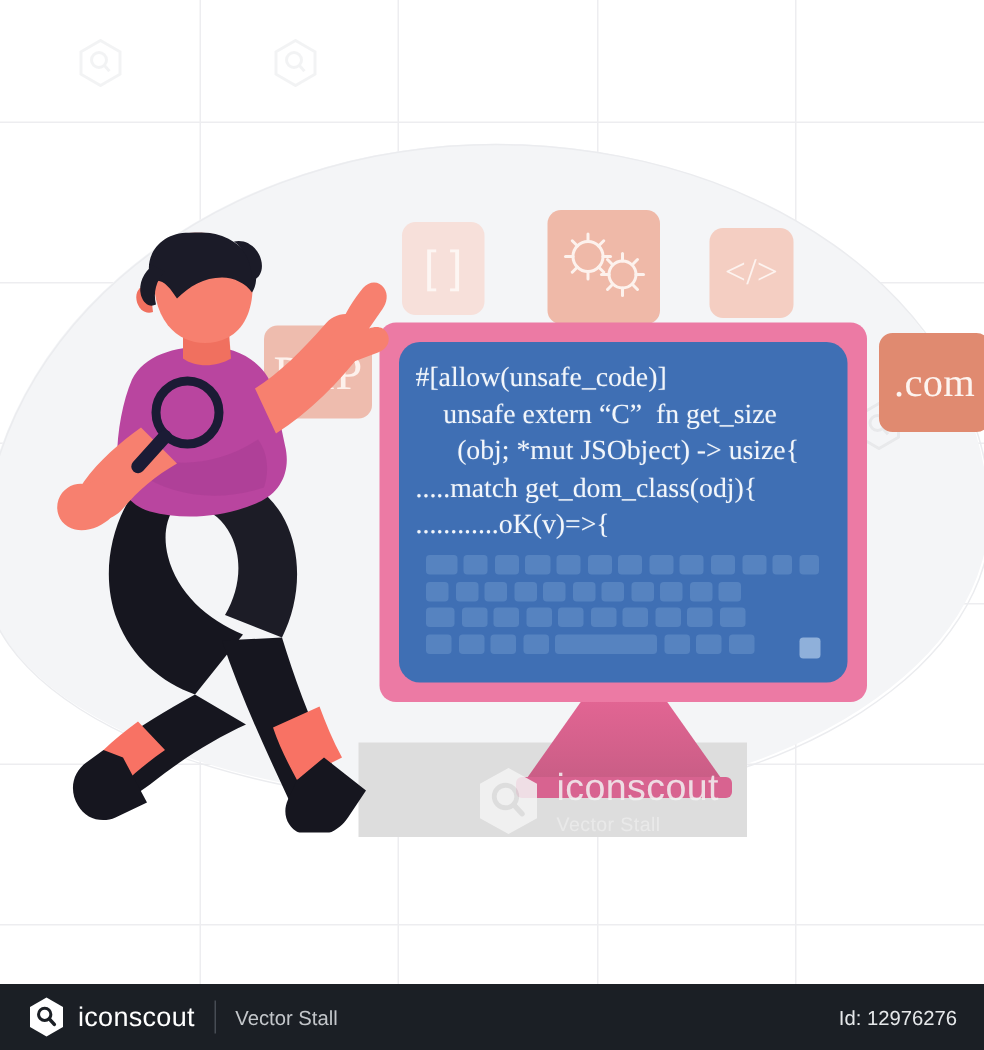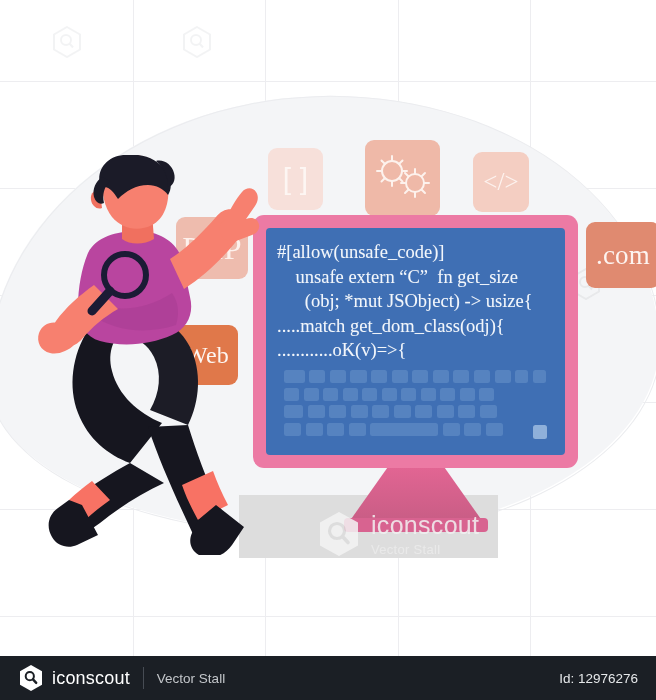--- a/index.html
+++ b/index.html
@@ -45,21 +45,21 @@
   #tag-com{left:586px;top:222px;width:74px;height:66px;background:#e08a70;}
   #tag-com .tag-text{font-size:27px;color:#fdf4f0;}
 
   #tag-web{left:176px;top:325px;width:62px;height:60px;background:#e0784a;}
   #tag-web .tag-text{font-size:24px;color:#fdf6f2;}
 
   
   #monitor{position:absolute;left:253px;top:215px;width:325px;height:253px;
            background:#ec7aa4;border-radius:11px;}
   #screen{position:absolute;left:13px;top:13px;right:13px;bottom:13px;
-          background:#3f6fb4;border-radius:4px;overflow:hidden;}
+          background:#3f6fb4;border-radius:14px;overflow:hidden;}
   #code{position:absolute;left:11px;top:12px;right:8px;
         color:#f2f6fb;font-family:"Liberation Serif",serif;font-size:18.5px;
         line-height:1.33;white-space:pre;text-shadow:0 0 1px rgba(255,255,255,.25);}
 
   #keyboard{position:absolute;left:18px;bottom:15px;width:262px;}
   .kb-row{display:flex;gap:4.5px;margin-bottom:4.5px;}
   .key{height:13px;background:#5683c0;border-radius:2.5px;}
   #kb-dot{position:absolute;right:18px;bottom:16px;width:14px;height:14px;
           background:#8fb0da;border-radius:2.5px;}
   #stand{position:absolute;left:349px;top:467px;width:134px;height:55px;
@@ -167,23 +167,20 @@
   </div>
 
   <div class="tag" id="tag-php">
     <span class="tag-text">PHP</span>
   </div>
 
   <div class="tag" id="tag-com">
     <span class="tag-text">.com</span>
   </div>
 
-  <div class="tag" id="tag-web">
-    <span class="tag-text">Web</span>
-  </div>
 
   <div id="stand"></div>
   <div id="stand-base"></div>
 
   <div id="monitor">
     <div id="screen">
       <div id="code">#[allow(unsafe_code)]
     unsafe extern “C”  fn get_size
       (obj; *mut JSObject) -&gt; usize{
 .....match get_dom_class(odj){

